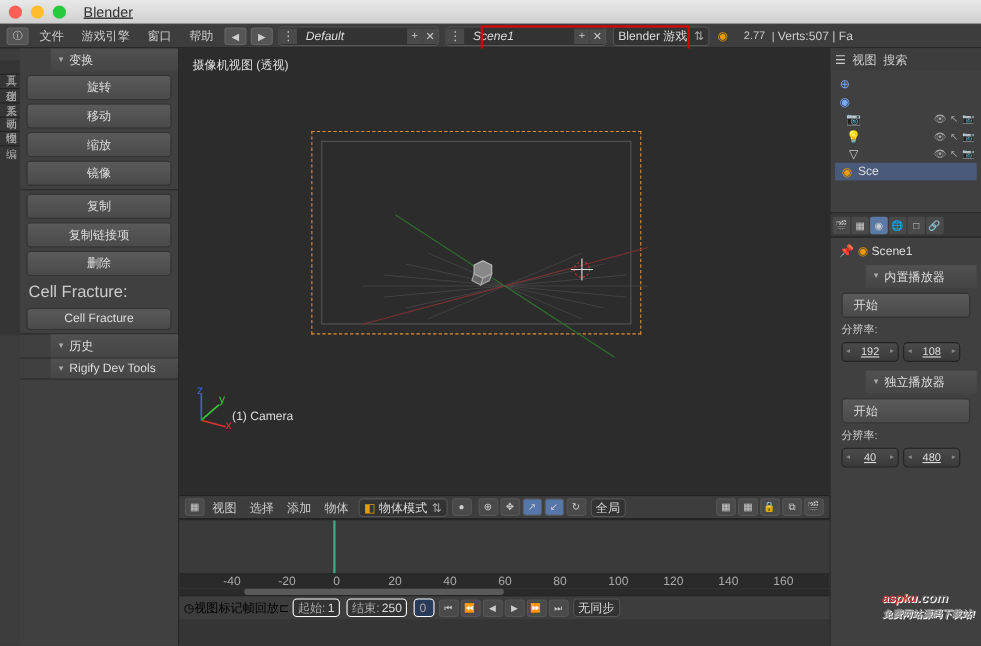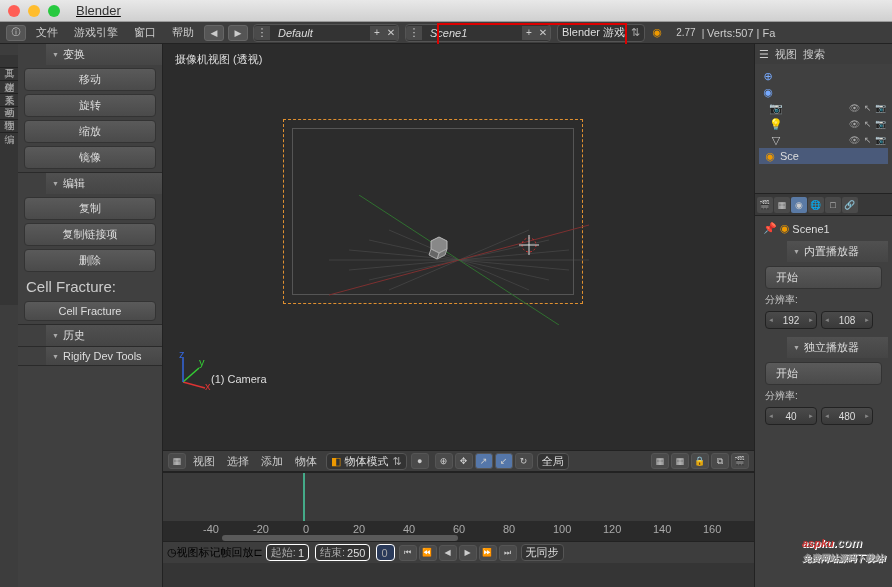--- a/index.html
+++ b/index.html
@@ -71,21 +71,21 @@
 .tree-item .tico { width:14px; height:14px; margin-right:3px; display:flex; align-items:center; justify-content:center; }
 .tree-icons { margin-left:auto; display:flex; gap:2px; }
 .tree-icons span { width:11px; height:11px; display:flex; align-items:center; justify-content:center; color:#aaa; font-size:9px; }
 
 .props { flex:1; overflow-y:auto; }
 .props-tabs { height:22px; background:#383838; display:flex; align-items:center; padding:0 2px; gap:1px; border-bottom:1px solid #222; }
 .prop-tab { width:16px; height:16px; background:#4a4a4a; border-radius:2px; display:flex; align-items:center; justify-content:center; font-size:9px; color:#ccc; }
 .prop-tab.active { background:#5a7aa5; }
 .props-body { padding:4px; }
 .prop-row { display:flex; align-items:center; padding:2px 4px; color:#ddd; }
-.num-field { display:flex; align-items:center; background:linear-gradient(#4a4a4a,#3a3a3a); border:1px solid #222; border-radius:4px; height:18px; color:#ddd; font-size:10px; width:52px; justify-content:center; position:relative; }
+.num-field { display:flex; align-items:center; background:linear-gradient(#4a4a4a,#3a3a3a); border:1px solid #222; border-radius:4px; height:18px; color:#ddd; font-size:10px; width:52px; justify-content:center; position:relative;text-decoration:underline; }
 .num-field::before { content:"◄"; position:absolute; left:2px; font-size:6px; color:#888; }
 .num-field::after { content:"►"; position:absolute; right:2px; font-size:6px; color:#888; }
 .prop-btn { padding:3px 10px; background:linear-gradient(#5a5a5a,#4a4a4a); border:1px solid #333; border-radius:4px; color:#ddd; cursor:pointer; }
 
 
 .scroll-track { height:6px; background:#2a2a2a; display:flex; }
 .scroll-thumb { background:#5a5a5a; border-radius:3px; }
 
 .watermark { position:absolute; right:6px; bottom:22px; color:#c33; font-size:18px; font-weight:bold; font-style:italic; text-shadow:1px 1px 0 #fff; }
 .watermark small { color:#888; font-size:9px; display:block; }
@@ -137,27 +137,26 @@
     <div class="vtab">创建</div>
     <div class="vtab">关系</div>
     <div class="vtab">动画</div>
     <div class="vtab">物理</div>
     <div class="vtab">编</div>
   </div>
 
   <div class="left-panel" style="margin-left:18px">
     <div class="panel-section">
       <div class="panel-hd">变换</div>
+      <div class="panel-btn">旋转</div>
       <div class="panel-btn">移动</div>
-      <div class="panel-btn">旋转</div>
       <div class="panel-btn">缩放</div>
       <div class="panel-btn">镜像</div>
     </div>
     <div class="panel-section">
-      <div class="panel-hd">编辑</div>
       <div class="panel-btn">复制</div>
       <div class="panel-btn">复制链接项</div>
       <div class="panel-btn">删除</div>
       <div class="panel-label">Cell Fracture:</div>
       <div class="panel-btn">Cell Fracture</div>
     </div>
     <div class="panel-section">
       <div class="panel-hd">历史</div>
     </div>
     <div class="panel-section">

